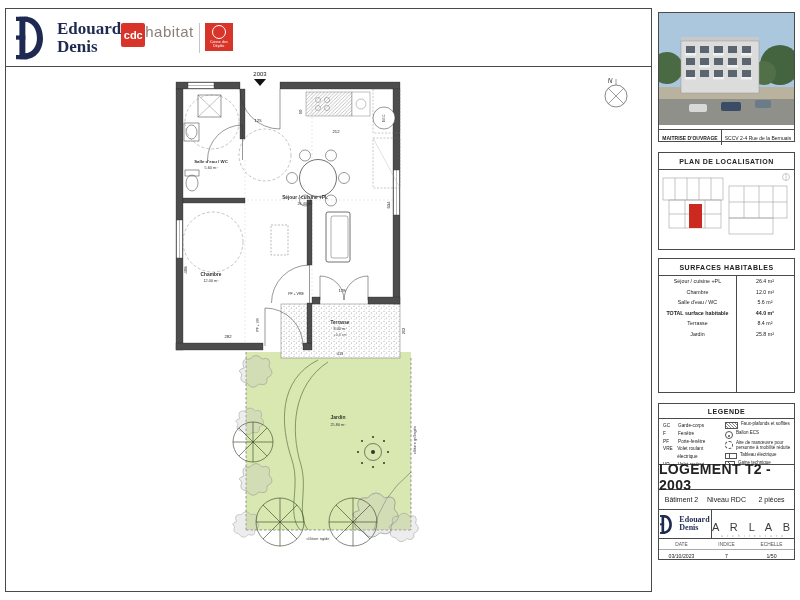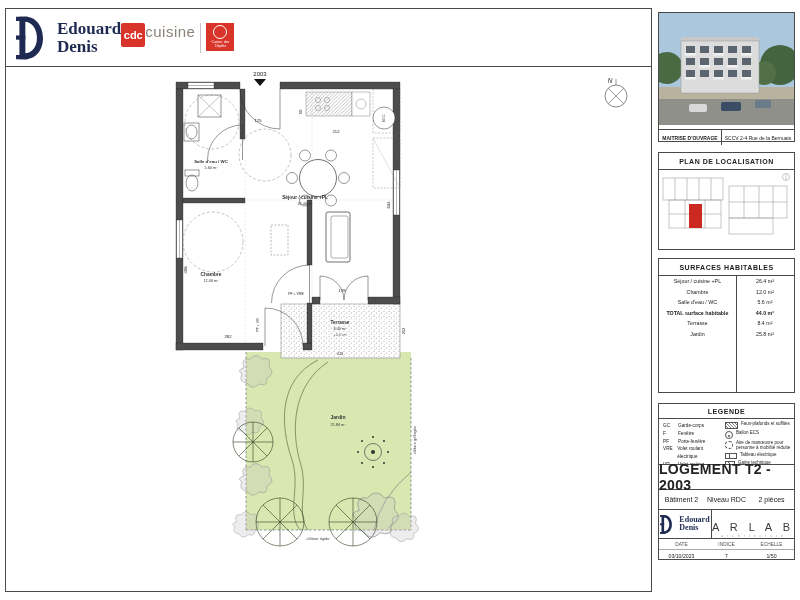--- a/index.html
+++ b/index.html
@@ -112,21 +112,21 @@
         <rect x="0" y="45" width="14" height="5" fill="#1e2a52"></rect>
         <rect x="0" y="22" width="11" height="5" fill="#1e2a52"></rect>
       </svg>
       <div class="ed-text">
         <div>Edouard</div>
         <div>Denis</div>
       </div>
     </div>
     <div class="cdc-group">
       <div class="cdc-square">cdc</div>
-      <div class="cdc-habitat">cuisine</div>
+      <div class="cdc-habitat">habitat</div>
       <div class="hdr-divider"></div>
       <div class="caisse">
         <div class="caisse-circle"></div>
         <div class="caisse-text">Caisse des Dépôts</div>
       </div>
     </div>
   </div>
 </div>
 
 <svg class="abs" style="left:168px;top:70px" width="482" height="520" viewBox="0 0 482 520">

